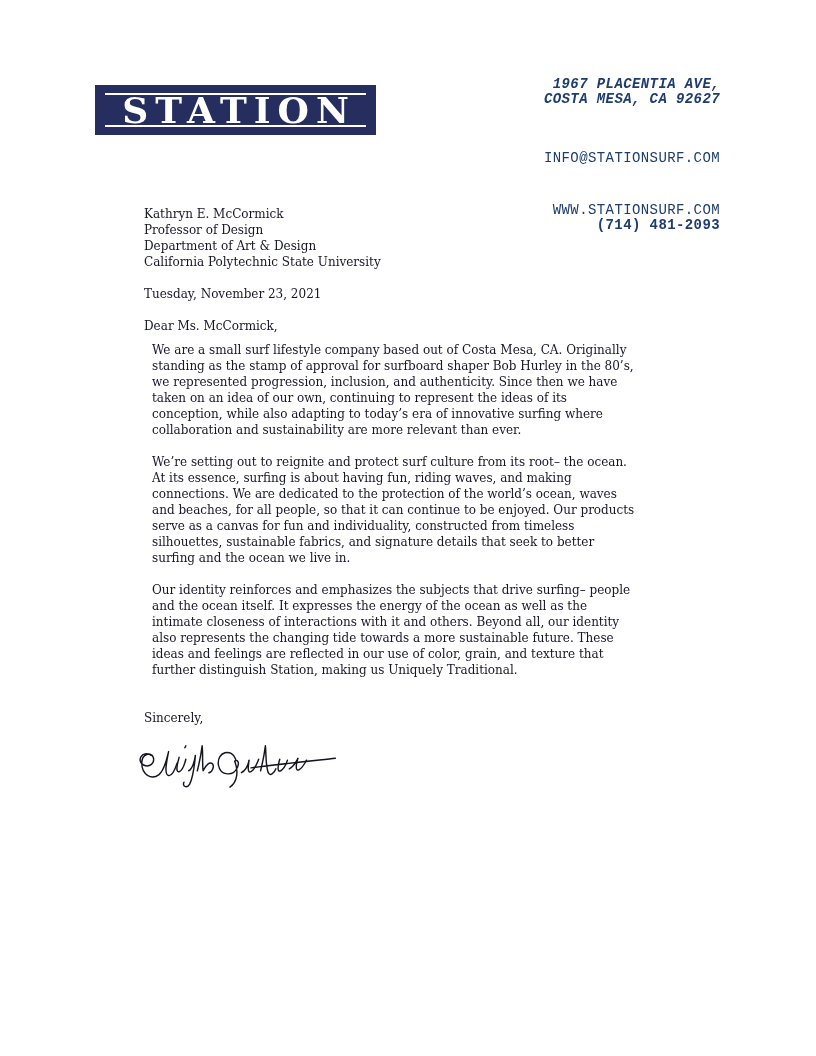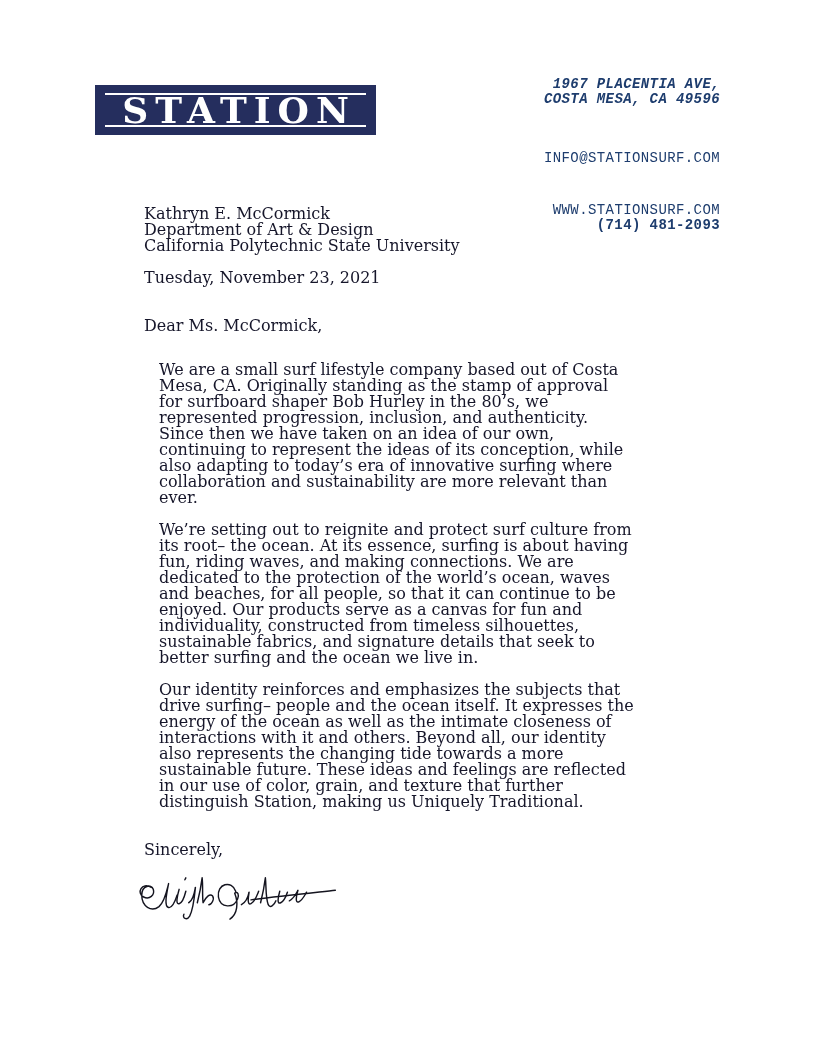--- a/index.html
+++ b/index.html
@@ -46,54 +46,55 @@
   }
   .contact .addr { font-style:italic; font-weight:700; }
   .contact-gap { height:7px; }
   .contact .email, .contact .web { font-weight:400;margin-top:37px; }
   .contact .phone { font-weight:700; }
 
   
   .letter-body {
     position:absolute; left:144px; top:206px;
     width:492px;
-    font-size:16px;
+    font-size:12px;
     line-height:16px;
     color:#16162a;
   }
   .recipient { margin-bottom:16px; }
-  .date { margin-bottom:32px; }
-  .salutation { margin-bottom:28px; }
-  .para { margin:0 0 16px 15px; }
+  .date { margin-bottom:16px; }
+  .salutation { margin-bottom:8px; }
+  .para { margin:0 0 16px 8px; }
   .closing { margin-bottom:8px;margin-top:32px; }
   .signature { height:66px; margin-left:-8px; }
   .sig-name { margin-top:14px; }
 </style>
 </head>
 <body>
 
 <div class="page">
 
   <div class="logo">
     <div class="logo-inner">STATION</div>
   </div>
 
   <div class="contact">
     <div class="addr">1967 PLACENTIA AVE,</div>
-    <div class="addr">COSTA MESA, CA 49596</div>
+    <div class="addr">COSTA MESA, CA 92627</div>
     <div class="contact-gap"></div>
     <div class="email">INFO@STATIONSURF.COM</div>
     <div class="web">WWW.STATIONSURF.COM</div>
     <div class="phone">(714) 481-2093</div>
   </div>
 
   <div class="letter-body">
 
     <div class="recipient">
       <div>Kathryn E. McCormick</div>
+      <div>Professor of Design</div>
       <div>Department of Art &amp; Design</div>
       <div>California Polytechnic State University</div>
     </div>
 
     <div class="date">Tuesday, November 23, 2021</div>
 
     <div class="salutation">Dear Ms. McCormick,</div>
 
     <p class="para">We are a small surf lifestyle company based out of Costa Mesa, CA. Originally standing as the stamp of approval for surfboard shaper Bob Hurley in the 80’s, we represented progression, inclusion, and authenticity. Since then we have taken on an idea of our own, continuing to represent the ideas of its conception, while also adapting to today’s era of innovative surfing where collaboration and sustainability are more relevant than ever.</p>
     <p class="para">We’re setting out to reignite and protect surf culture from its root– the ocean. At its essence, surfing is about having fun, riding waves, and making connections. We are dedicated to the protection of the world’s ocean, waves and beaches, for all people, so that it can continue to be enjoyed. Our products serve as a canvas for fun and individuality, constructed from timeless silhouettes, sustainable fabrics, and signature details that seek to better surfing and the ocean we live in.</p>

